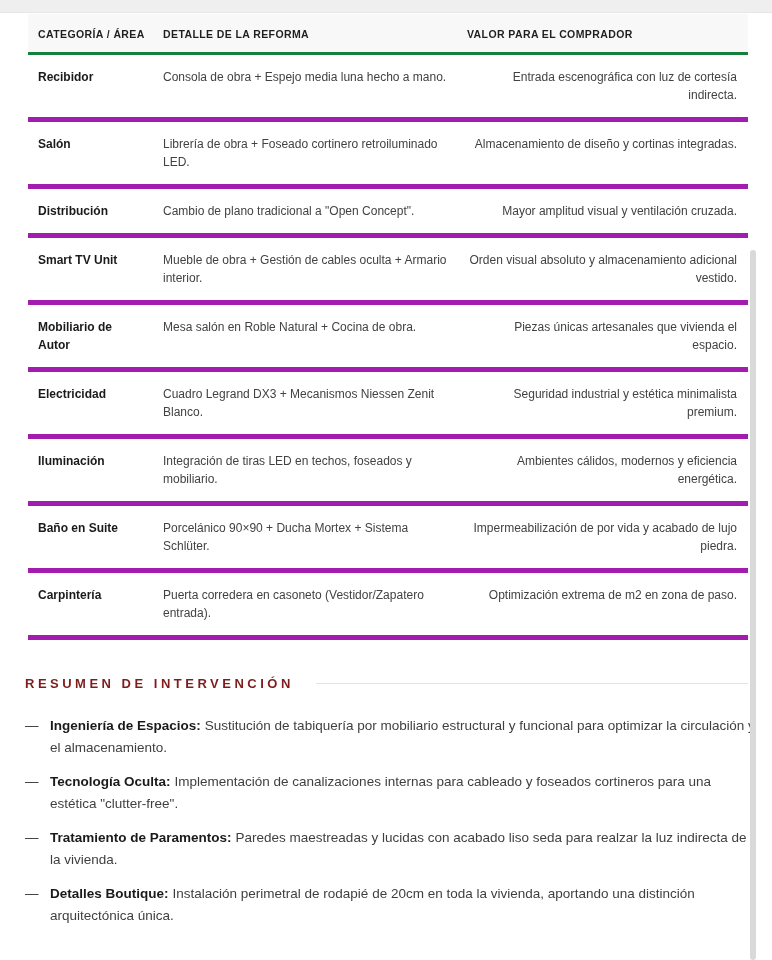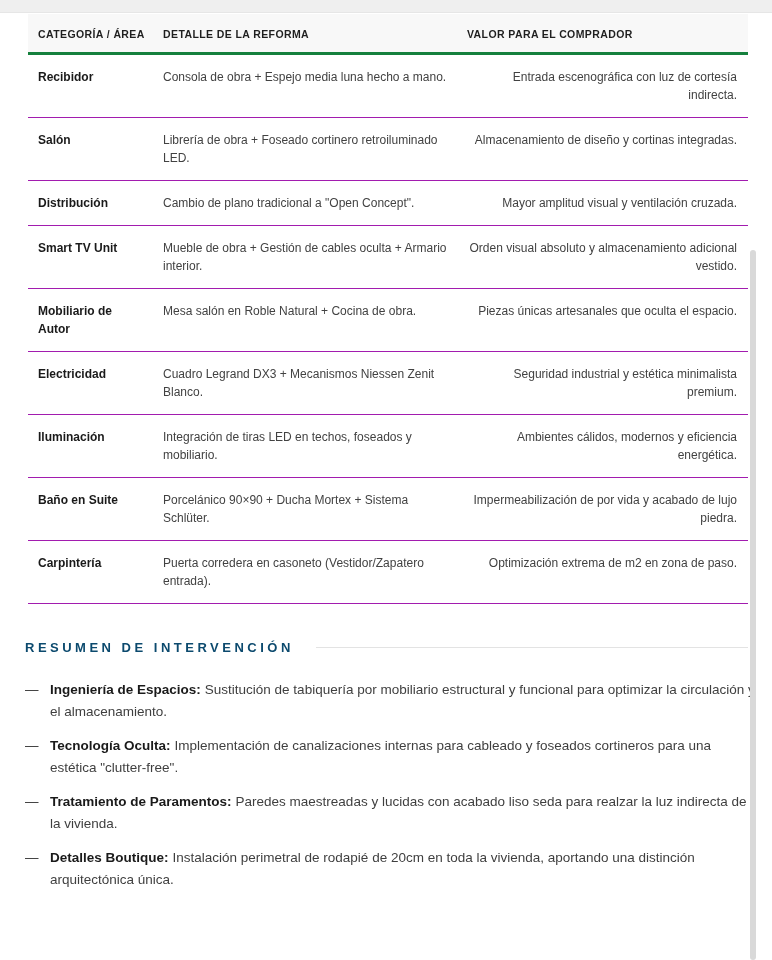--- a/index.html
+++ b/index.html
@@ -35,35 +35,35 @@
     padding: 14px 10px 12px 10px;
     white-space: nowrap;
     border-bottom: 3px solid #15803d;
   }
   table.reform tbody td {
     font-size: 12px;
     line-height: 18px;
     color: #424242;
     vertical-align: top;
     padding: 13px 10px 13px 10px;
-    border-bottom: 1px solid #a21caf;
+    border-bottom: 5px solid #a21caf;
   }
   table.reform tbody td.cat {
     font-weight: 700;
     color: #1a1a1a;
   }
   table.reform tbody td.val { padding-right: 11px; text-align: right; }
 
   .summary { margin: 36px 24px 0 25px; }
   .summary-head { display: flex; align-items: center; }
   .summary-title {
     font-size: 13px;
     font-weight: 700;
     letter-spacing: 3.5px;
-    color: #0c4a6e;
+    color: #7f1d1d;
     white-space: nowrap;
   }
   .summary-line {
     flex: 1;
     height: 1px;
     background: #e3e3e3;
     margin-left: 22px;
   }
   .summary-list { margin-top: 24px; width: 733px; }
   .summary-item {
@@ -131,21 +131,21 @@
         <td class="val">Mayor amplitud visual y ventilación cruzada.</td>
       </tr>
       <tr>
         <td class="cat">Smart TV Unit</td>
         <td>Mueble de obra + Gestión de cables oculta + Armario interior.</td>
         <td class="val">Orden visual absoluto y almacenamiento adicional vestido.</td>
       </tr>
       <tr>
         <td class="cat">Mobiliario de Autor</td>
         <td>Mesa salón en Roble Natural + Cocina de obra.</td>
-        <td class="val">Piezas únicas artesanales que oculta el espacio.</td>
+        <td class="val">Piezas únicas artesanales que vivienda el espacio.</td>
       </tr>
       <tr>
         <td class="cat">Electricidad</td>
         <td>Cuadro Legrand DX3 + Mecanismos Niessen Zenit Blanco.</td>
         <td class="val">Seguridad industrial y estética minimalista premium.</td>
       </tr>
       <tr>
         <td class="cat">Iluminación</td>
         <td>Integración de tiras LED en techos, foseados y mobiliario.</td>
         <td class="val">Ambientes cálidos, modernos y eficiencia energética.</td>

